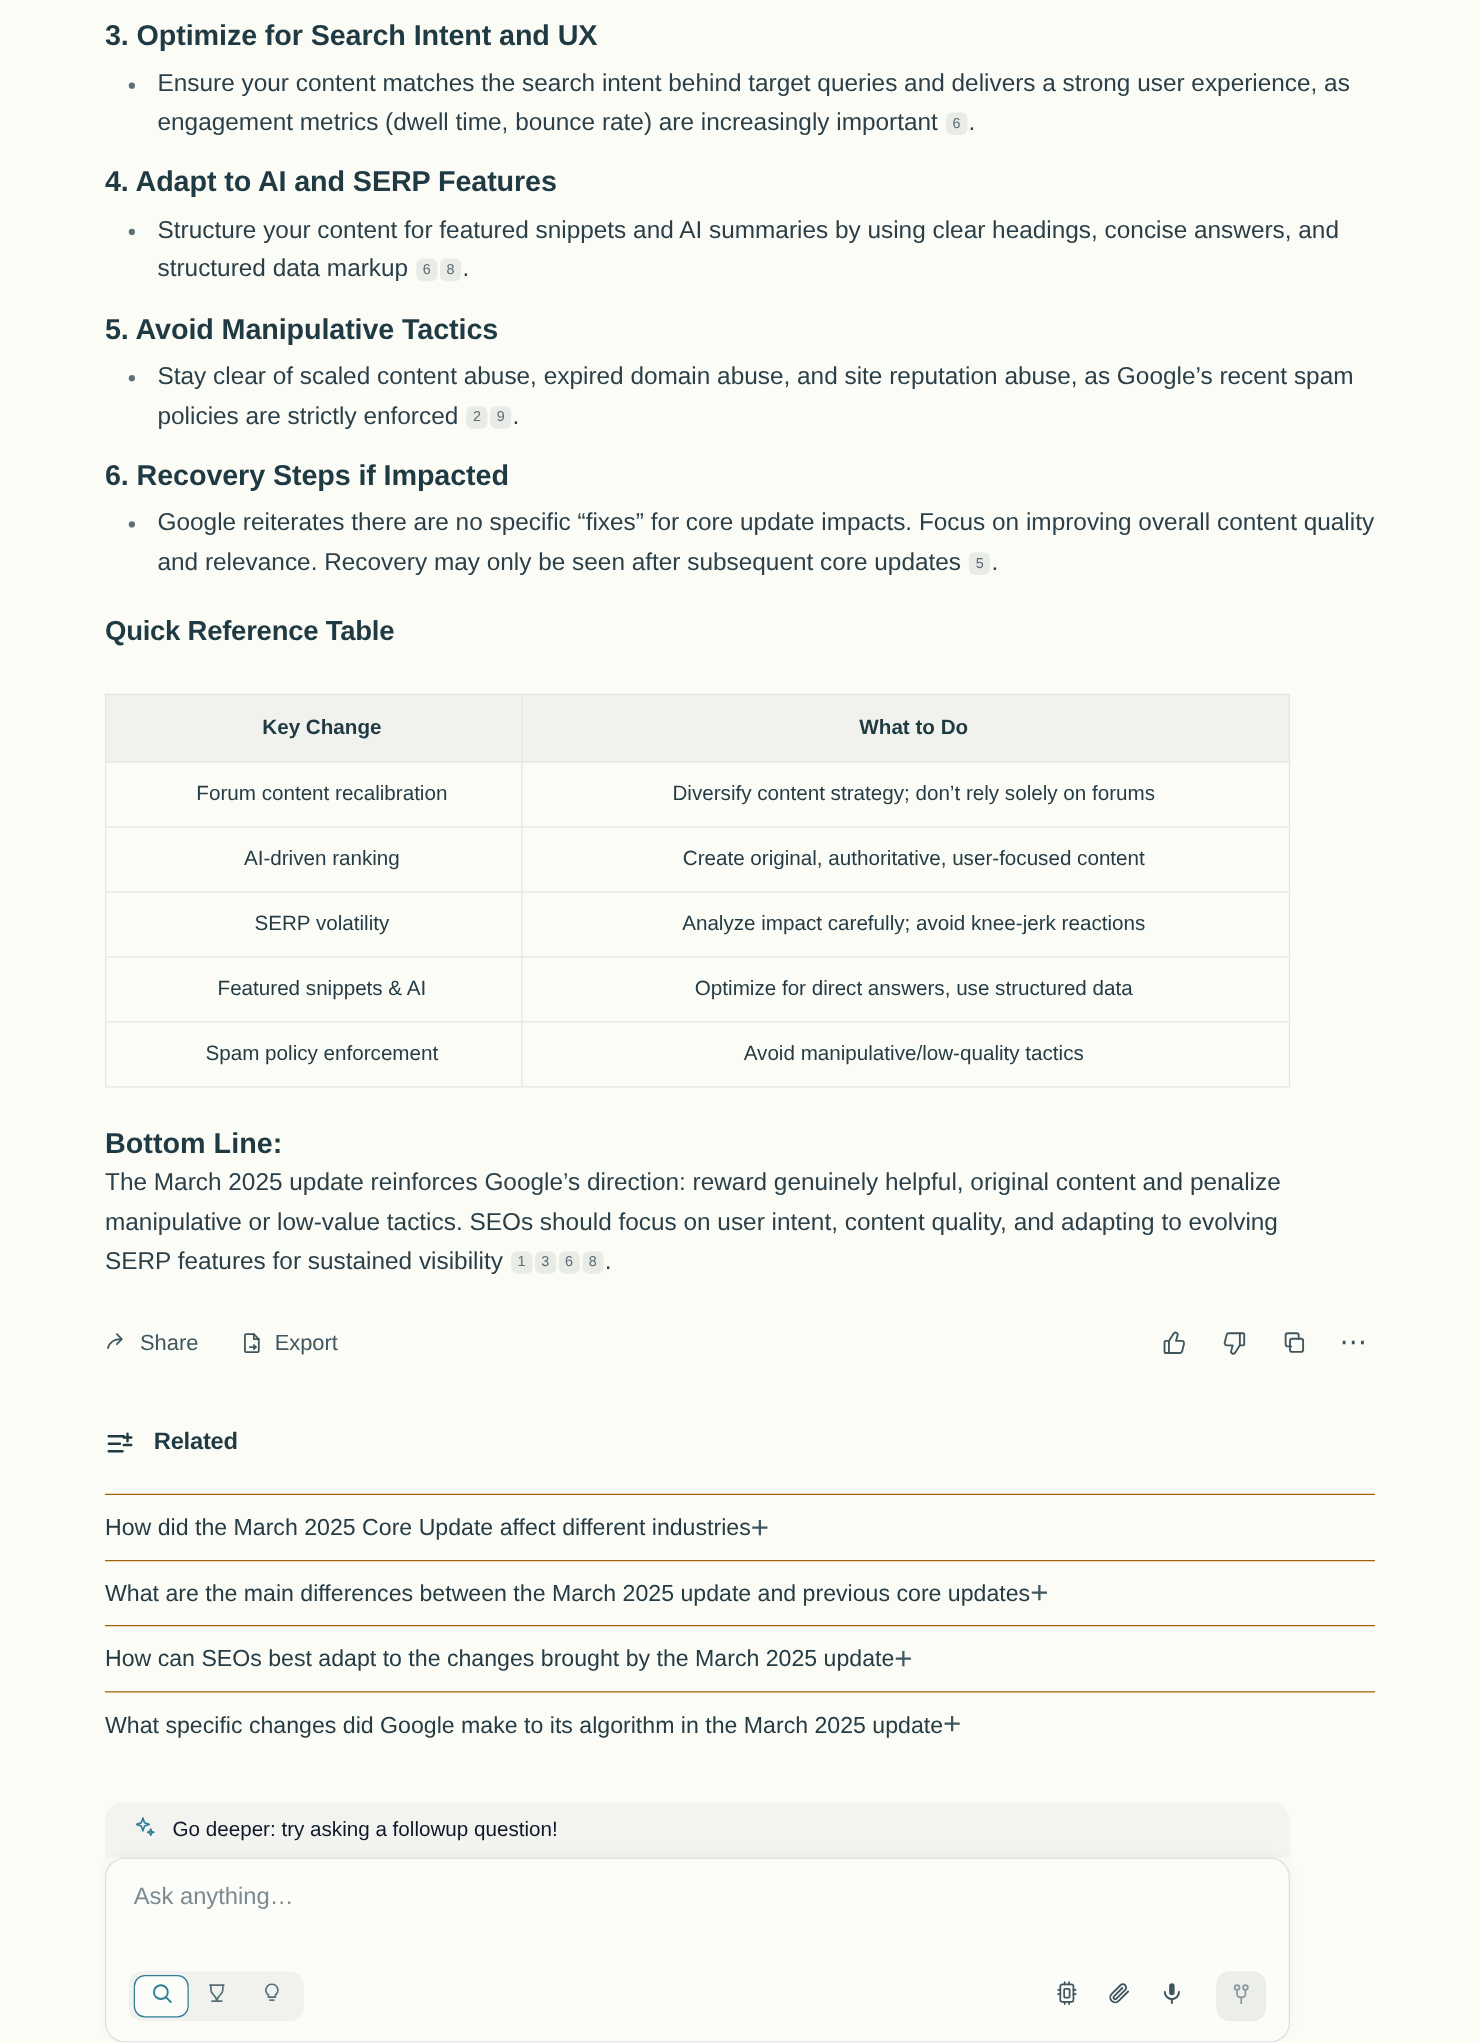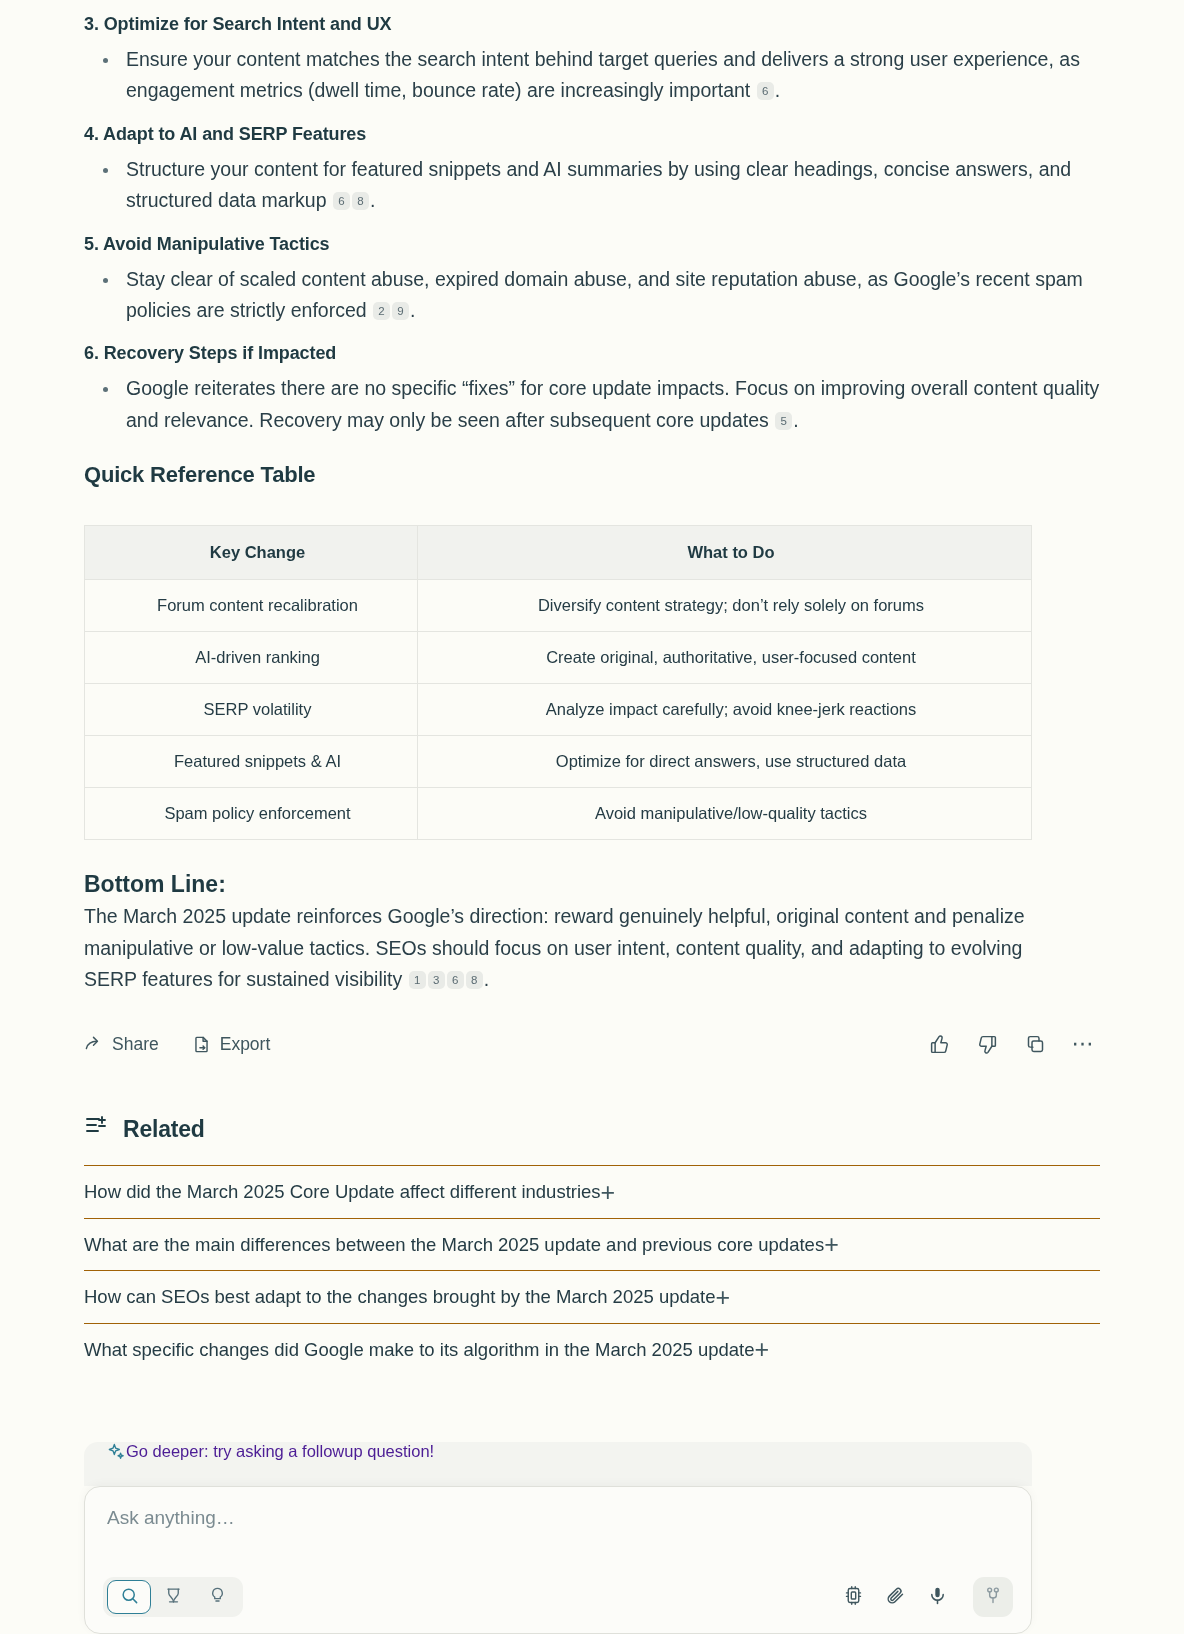--- a/index.html
+++ b/index.html
@@ -15,21 +15,21 @@
     width: 1184px; height: 1634px;
     background: #fcfcf7;
     overflow: hidden;
   }
   .content {
     padding: 0 84px;
     width: 1184px;
   }
   
   .sec-head {
-    font-size: 18px;
+    font-size: 23px;
     font-weight: bold;
     color: #1f3a42;
     letter-spacing: -0.1px;
     margin: 0;
     padding-top: 12px;
     line-height: 1.5;
   }
   .first-head { padding-top: 11px; }
   ul.bullets {
     margin: 6px 0 0 0;
@@ -136,24 +136,24 @@
     width: 34px; height: 34px;
     display: flex; align-items: center; justify-content: center;
     cursor: pointer;
     color: #3f565e;
     margin-left: 14px;
   }
   .dots { font-size: 22px; line-height: 1; color: #3f565e; letter-spacing: 1px; }
   
   .related-head {
     display: flex;
-    align-items: flex-end;
+    align-items: flex-start;
     gap: 15px;
     margin-top: 49px;
-    font-size: 23px;
+    font-size: 19px;
     font-weight: bold;
     color: #1f3a42;
     letter-spacing: -0.2px;
   }
   .rel-list { margin-top: 22px; }
   .rel-row {
     display: flex;
     align-items: center;
     justify-content: flex-start;
     border-top: 1px solid #a16207;
@@ -174,24 +174,25 @@
     position: absolute;
     left: 84px;
     bottom: 0;
     width: 948px;
   }
   .godeeper {
     background: #f3f4f0;
     border-radius: 14px 14px 0 0;
     height: 44px;
     display: flex;
-    align-items: flex-start;
+    align-items: center;
+    gap: 12px;
     padding: 0 22px;
     font-size: 16.5px;
-    color: #4c1d95;
+    color: #0f172a;
     position: relative;
     z-index: 1;
   }
   .composer {
     background: #fcfcf9;
     border: 1px solid #dfe0da;
     border-radius: 16px;
     box-shadow: 0 -2px 10px rgba(0,0,0,0.035);
     padding: 20px 22px 17px 22px;
     position: relative;

